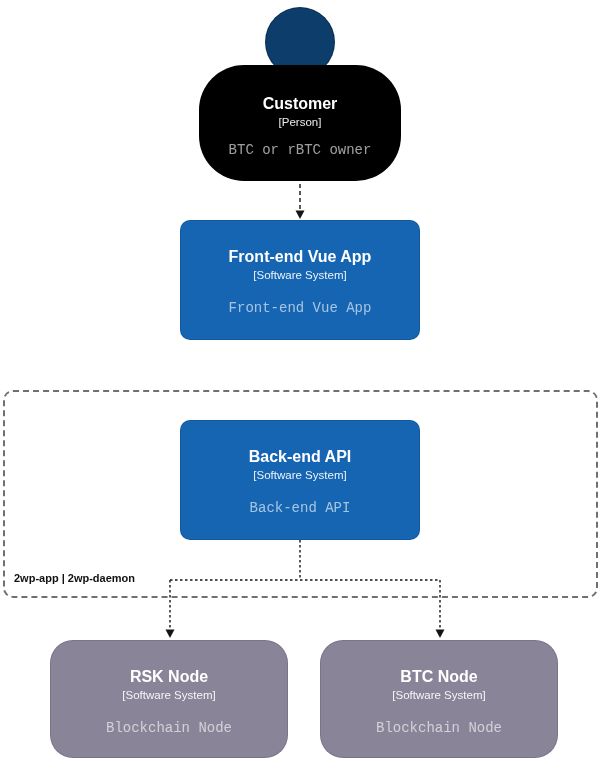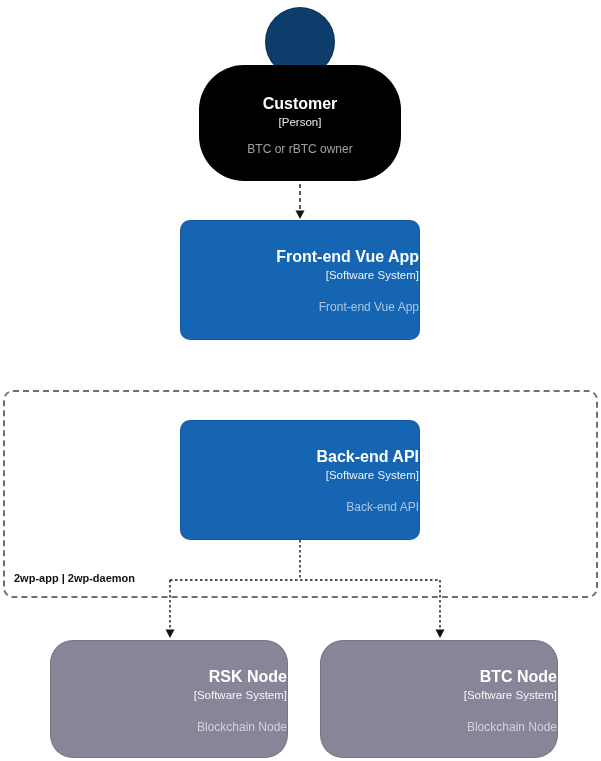--- a/index.html
+++ b/index.html
@@ -3,32 +3,32 @@
 <meta charset="utf-8">
 <style>
   html,body{margin:0;padding:0;background:#ffffff;}
   .canvas{
     position:relative;width:601px;height:761px;background:#ffffff;overflow:hidden;
     font-family:"Liberation Sans", sans-serif;
   }
   .connectors{position:absolute;left:0;top:0;width:601px;height:761px;pointer-events:none;}
   
   .box{
-    position:absolute;box-sizing:border-box;color:#ffffff;text-align:right;
+    position:absolute;box-sizing:border-box;color:#ffffff;text-align:center;
     border-radius:10px;padding-top:26px;border:1px solid rgba(0,0,0,0.12);
   }
   .sys{background:#1565b3;width:240px;height:120px;}
   .ext{background:#8a8499;width:238px;height:118px;border-radius:23px;}
   .frontend{left:180px;top:220px;}
   .backend{left:180px;top:420px;}
   .rsk{left:50px;top:640px;}
   .btc{left:320px;top:640px;}
   .ttl{font-size:16px;font-weight:bold;line-height:19px;}
   .meta{font-size:11.5px;margin-top:3px;color:rgba(255,255,255,0.92);}
-  .desc{font-size:12px;margin-top:19px;color:rgba(255,255,255,0.62);}
+  .desc{font-size:14px;margin-top:19px;color:rgba(255,255,255,0.62);font-family:Liberation Mono, monospace;}
   
   .person-head{
     position:absolute;left:265px;top:7px;width:70px;height:70px;border-radius:50%;
     background:#0d3e6b;border:1px solid rgba(5,32,58,0.55);box-sizing:border-box;z-index:1;
   }
   .person-body{
     position:absolute;left:199px;top:65px;width:202px;height:116px;box-sizing:border-box;
     background:#000000;border-radius:45px;color:#fff;text-align:center;padding-top:29px;z-index:2;
   }
   .person-body .desc{margin-top:14px;}

